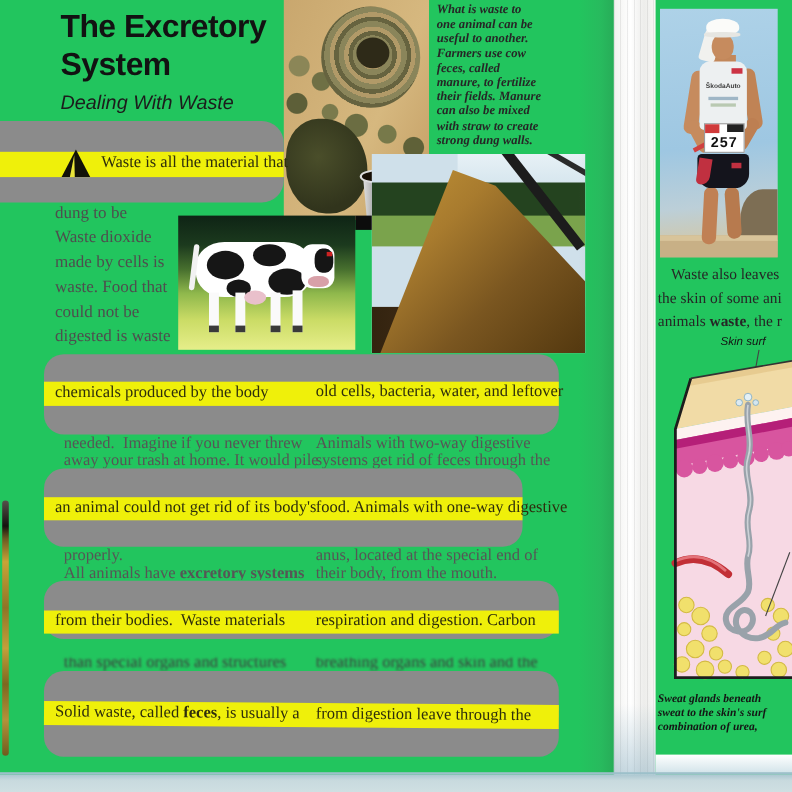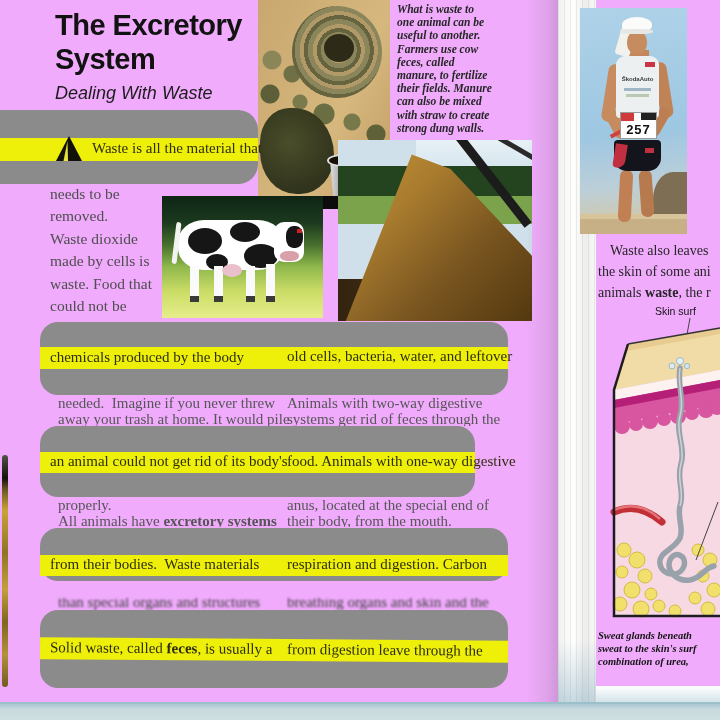--- a/index.html
+++ b/index.html
@@ -1,16 +1,16 @@
 <!DOCTYPE html>
 <html><head>
 <meta charset="utf-8">
 <style>
   html,body{margin:0;padding:0;background:#e8e8e6;}
-  #stage{position:relative;width:720px;height:720px;background:#f0abfc;overflow:hidden;
+  #stage{position:relative;width:720px;height:720px;background:#22c55e;overflow:hidden;
          font-family:"Liberation Serif", serif;}
   #stage *{box-sizing:border-box;}
   .abs{position:absolute;}
   .line{white-space:pre;display:block;}
 
   
   .title-block{left:55px;top:8px;width:260px;}
   .title{font-family:"Liberation Sans",sans-serif;font-weight:700;font-size:29px;
          line-height:34px;color:#121212;letter-spacing:-0.5px;}
   .subtitle{font-family:"Liberation Sans",sans-serif;font-style:italic;font-size:18px;
@@ -115,21 +115,21 @@
   .mp-soil{position:absolute;left:0;bottom:0;width:100%;height:42px;
     background:linear-gradient(90deg,#33230f,#4a331d 50%,#5a3f22);}
   .mp-heap{position:absolute;left:0;top:0;width:100%;height:100%;
     clip-path:polygon(4% 100%,38% 8%,58% 16%,100% 64%,100% 100%);
     background:linear-gradient(135deg,#c99a3a 0%,#a87b2e 35%,#7a5620 65%,#53380f 100%);}
   .mp-arm{position:absolute;left:58%;top:-8px;width:9px;height:118px;background:#1c1c1c;
     transform:rotate(-38deg);transform-origin:top center;}
   .mp-arm2{position:absolute;left:80%;top:-4px;width:5px;height:86px;background:#2a2a2a;
     transform:rotate(-60deg);transform-origin:top center;}
 
-  .photo-runner{left:580px;top:8px;width:107px;height:226px;overflow:hidden;
+  .photo-runner{left:600px;top:8px;width:107px;height:226px;overflow:hidden;
     background:linear-gradient(175deg,#aed2e8 0%,#9ec7e2 55%,#bccfd8 78%,#cdc9b2 90%,#c2a97c 100%);}
   .rn-cliff{position:absolute;right:0;bottom:16px;width:34px;height:46px;background:#837softe;
     background:#7d6e54;border-radius:60% 0 0 10%;}
   .rn-ground{position:absolute;left:0;bottom:0;width:100%;height:20px;background:#c8b086;
     border-top:5px solid #d8c49a;}
   .rn-flap{position:absolute;left:38px;top:20px;width:15px;height:28px;background:#f1f1ee;
     border-radius:3px;transform:rotate(16deg);}
   .rn-cap{position:absolute;left:42px;top:9px;width:30px;height:15px;background:#fbfbf9;
     border-radius:50% 50% 42% 42%;}
   .rn-brim{position:absolute;left:40px;top:21px;width:33px;height:5px;background:#e6e6e2;
@@ -168,21 +168,21 @@
   .rn-shlogo{position:absolute;right:7px;top:8px;width:9px;height:5px;background:#c03040;}
   .rn-legL{position:absolute;left:39px;top:162px;width:13px;height:52px;background:#c08054;
     border-radius:6px;transform:rotate(3deg);}
   .rn-legR{position:absolute;left:60px;top:162px;width:13px;height:47px;background:#b77a4e;
     border-radius:6px;transform:rotate(-4deg);}
 
   
   .right-para{left:598px;top:240px;width:122px;font-size:14px;line-height:21px;color:#262626;}
   .rp1{text-indent:12px;}
   .skin-label{left:655px;top:305px;font-family:"Liberation Sans",sans-serif;font-size:10.5px;
-    color:#141414;}
+    color:#141414;font-style:italic;}
   .diagram{left:604px;top:298px;width:116px;height:322px;}
   .caption{left:598px;top:629px;width:124px;font-style:italic;font-weight:700;
     font-size:10.5px;line-height:13.2px;color:#141414;}
 
   
   .pencil{left:2px;top:455px;width:6px;height:232px;border-radius:3px;
     background:linear-gradient(180deg,#55514a 0%,#14120e 10%,#6b5a22 15%,#c7a437 24%,
       #8f7426 42%,#c2a03a 58%,#7d671f 72%,#b3923a 86%,#6f5c1d 100%);}
   .gutter-shadow{left:526px;top:0;width:34px;height:704px;
     background:linear-gradient(to right,rgba(90,90,90,0) 0%,rgba(90,90,90,.10) 60%,
@@ -238,22 +238,21 @@
         <svg width="28" height="28" viewBox="0 0 28 28">
           <path d="M14 1 L27 26 L1 26 Z" fill="#121208"></path>
           <path d="M12.5 6 L8.5 26 L13 26 Z" fill="#e8e43a"></path>
         </svg>
       </span>
       <span class="ys-text b1text">Waste is all the material that</span>
     </div>
   </div>
 
   <div class="abs left-col">
-    <span class="line">needs to be</span>
-    <span class="line">removed.</span>
+    <span class="line">dung to be</span>
     <span class="line">Waste dioxide</span>
     <span class="line">made by cells is</span>
     <span class="line">waste. Food that</span>
     <span class="line">could not be</span>
     <span class="line">digested is waste</span>
   </div>
 
   <div class="abs photo-cow">
     <div class="cow-body">
       <div class="spot sp1"></div>

